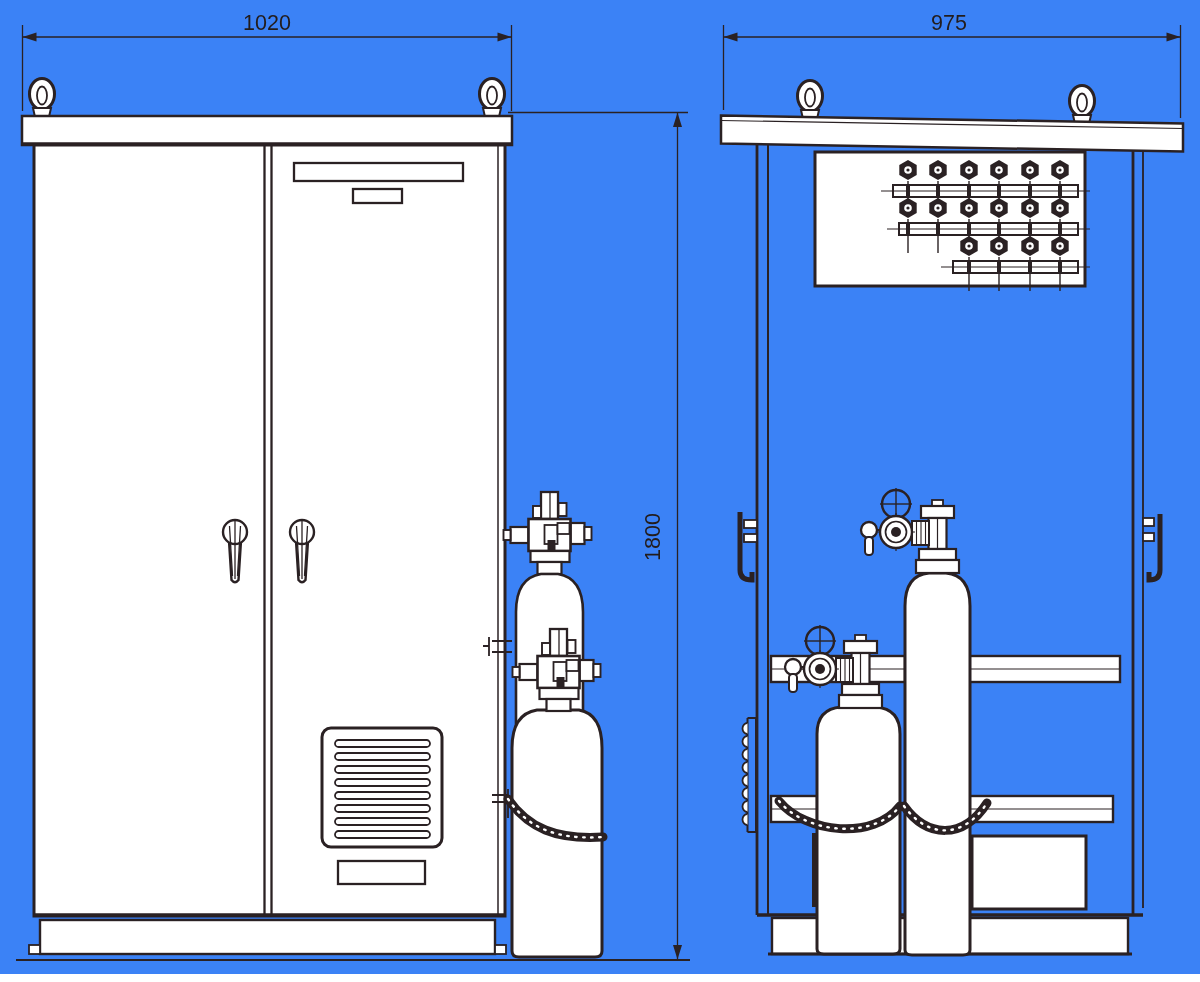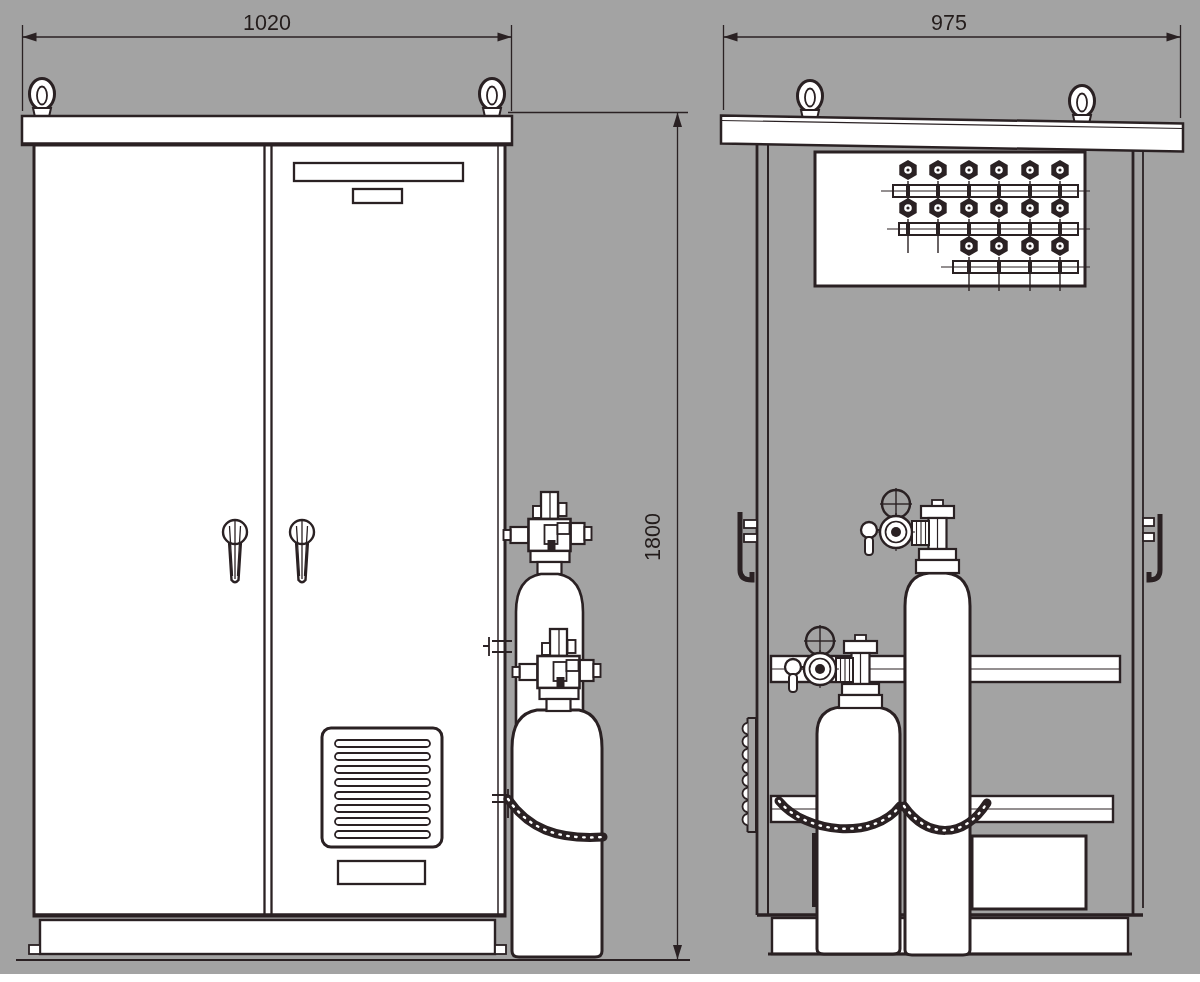--- a/index.html
+++ b/index.html
@@ -1,16 +1,16 @@
 <!DOCTYPE html>
 <html><head>
 <meta charset="utf-8">
 <style>
   html,body{margin:0;padding:0;background:#ffffff;}
-  .page{width:1200px;height:974px;background:#a3a3a3;position:relative;overflow:hidden;}
+  .page{width:1200px;height:974px;background:#3b82f6;position:relative;overflow:hidden;}
   svg{display:block;}
   .ln{stroke:#2a2123;fill:none;}
   .fw{stroke:#2a2123;fill:#ffffff;}
   .fd{fill:#2a2123;stroke:none;}
   .tx{fill:#231c1b;font-family:"Liberation Sans","DejaVu Sans",sans-serif;font-size:21.5px;}
 </style>
 </head>
 <body>
 
 <div class="page">

